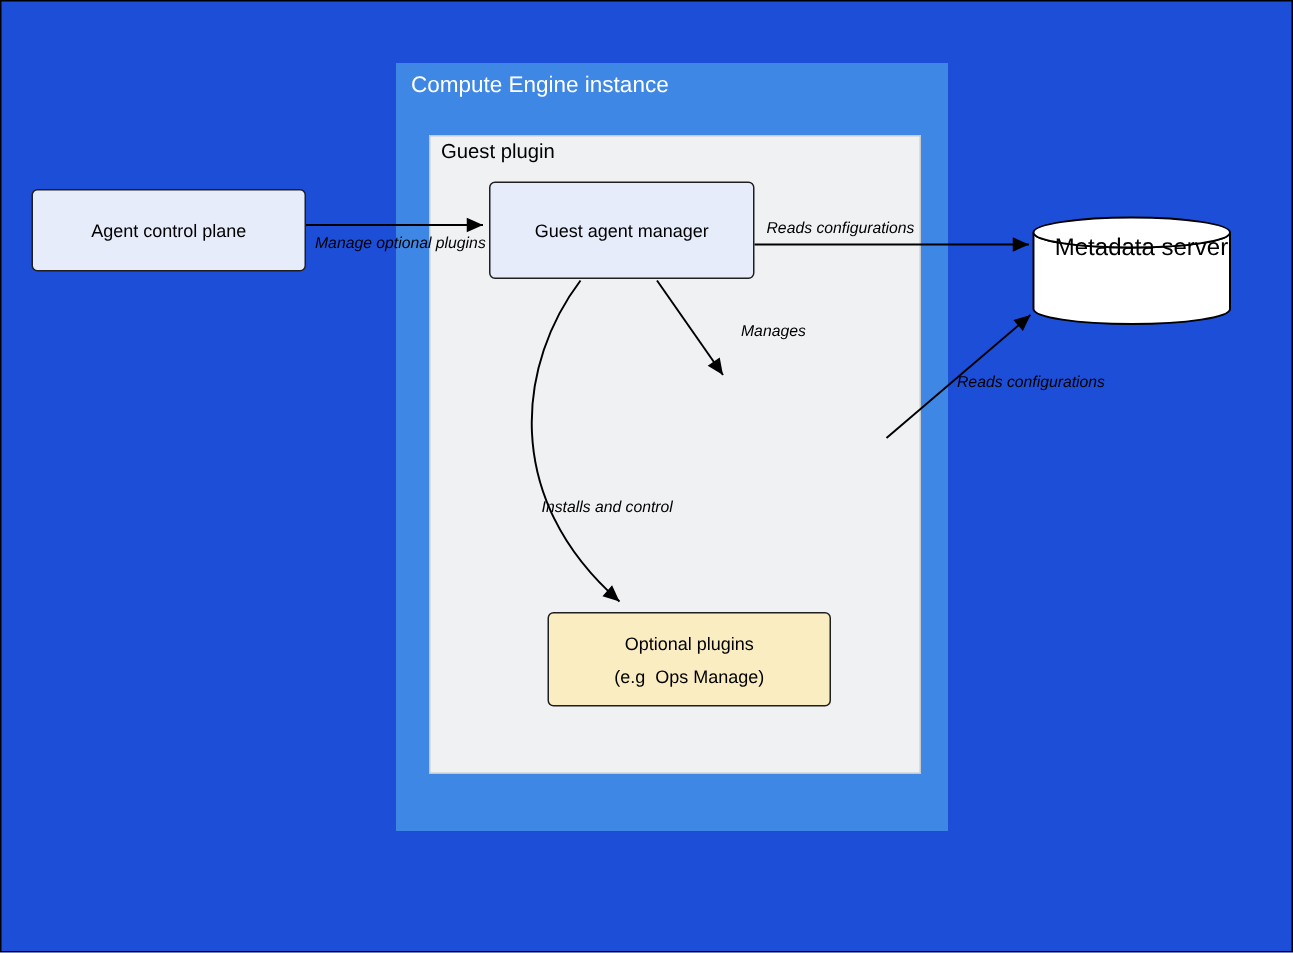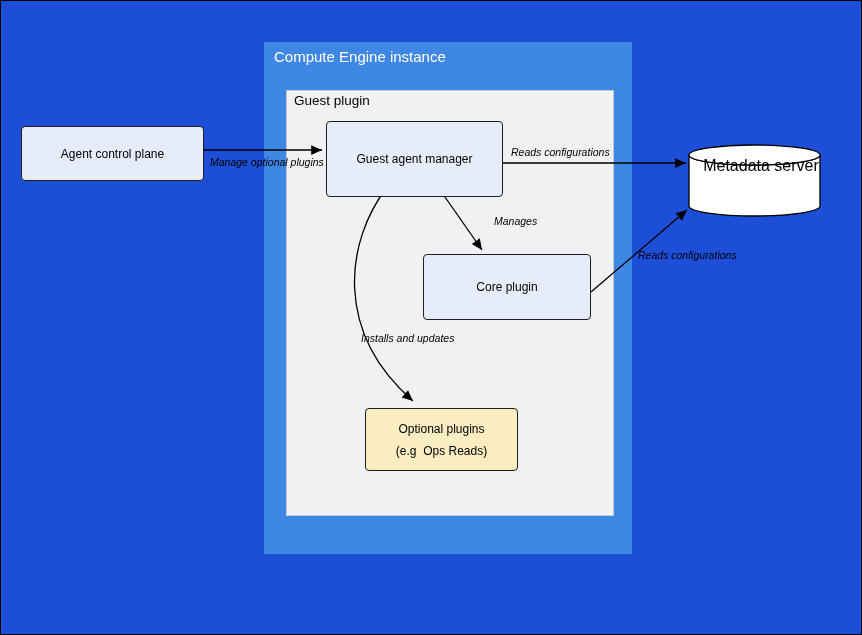--- a/index.html
+++ b/index.html
@@ -57,23 +57,23 @@
     font-size: 12px;
     color: #000000;
     text-align: center;
     line-height: 22px;
   }
   .node-line { white-space: pre; }
   .node-blue { background: #e6ecfa; }
   .node-tan  { background: #fbedc2; }
 
   .node-agent-control-plane { left: 20px;  top: 125px; width: 183px; height: 55px; }
-  .node-guest-agent-manager { left: 325px; top: 120px; width: 177px; height: 76px; justify-content: center; }
+  .node-guest-agent-manager { left: 325px; top: 120px; width: 177px; height: 65px; justify-content: center; }
   .node-core-plugin         { left: 422px; top: 253px; width: 168px; height: 66px; }
-  .node-optional-plugins    { left: 364px; top: 407px; width: 153px; height: 63px; }
+  .node-optional-plugins    { left: 364px; top: 407px; width: 189px; height: 63px; }
 
   
   .cylinder-label {
     left: 688px; top: 156px;
     width: 144px; height: 50px;
     display: flex;
     align-items: flex-start;
     justify-content: center;
     font-size: 16px;
     color: #000000;
@@ -134,32 +134,29 @@
   </svg>
 
   <div class="abs node node-blue node-agent-control-plane">
     <span class="node-line">Agent control plane</span>
   </div>
 
   <div class="abs node node-blue node-guest-agent-manager">
     <span class="node-line">Guest agent manager</span>
   </div>
 
-  <div class="abs node node-blue node-core-plugin">
-    <span class="node-line">Core plugin</span>
-  </div>
 
   <div class="abs node node-tan node-optional-plugins">
     <span class="node-line">Optional plugins</span>
-    <span class="node-line">(e.g  Ops Reads)</span>
+    <span class="node-line">(e.g  Ops Manage)</span>
   </div>
 
   <div class="abs cylinder-label">
     <span>Metadata server</span>
   </div>
 
   <div class="abs edge-label edge-label-1">Manage optional plugins</div>
   <div class="abs edge-label edge-label-2">Reads configurations</div>
   <div class="abs edge-label edge-label-3">Manages</div>
   <div class="abs edge-label edge-label-4">Reads configurations</div>
-  <div class="abs edge-label edge-label-5">Installs and updates</div>
+  <div class="abs edge-label edge-label-5">Installs and control</div>
 
 </div>
 
 </body></html>

